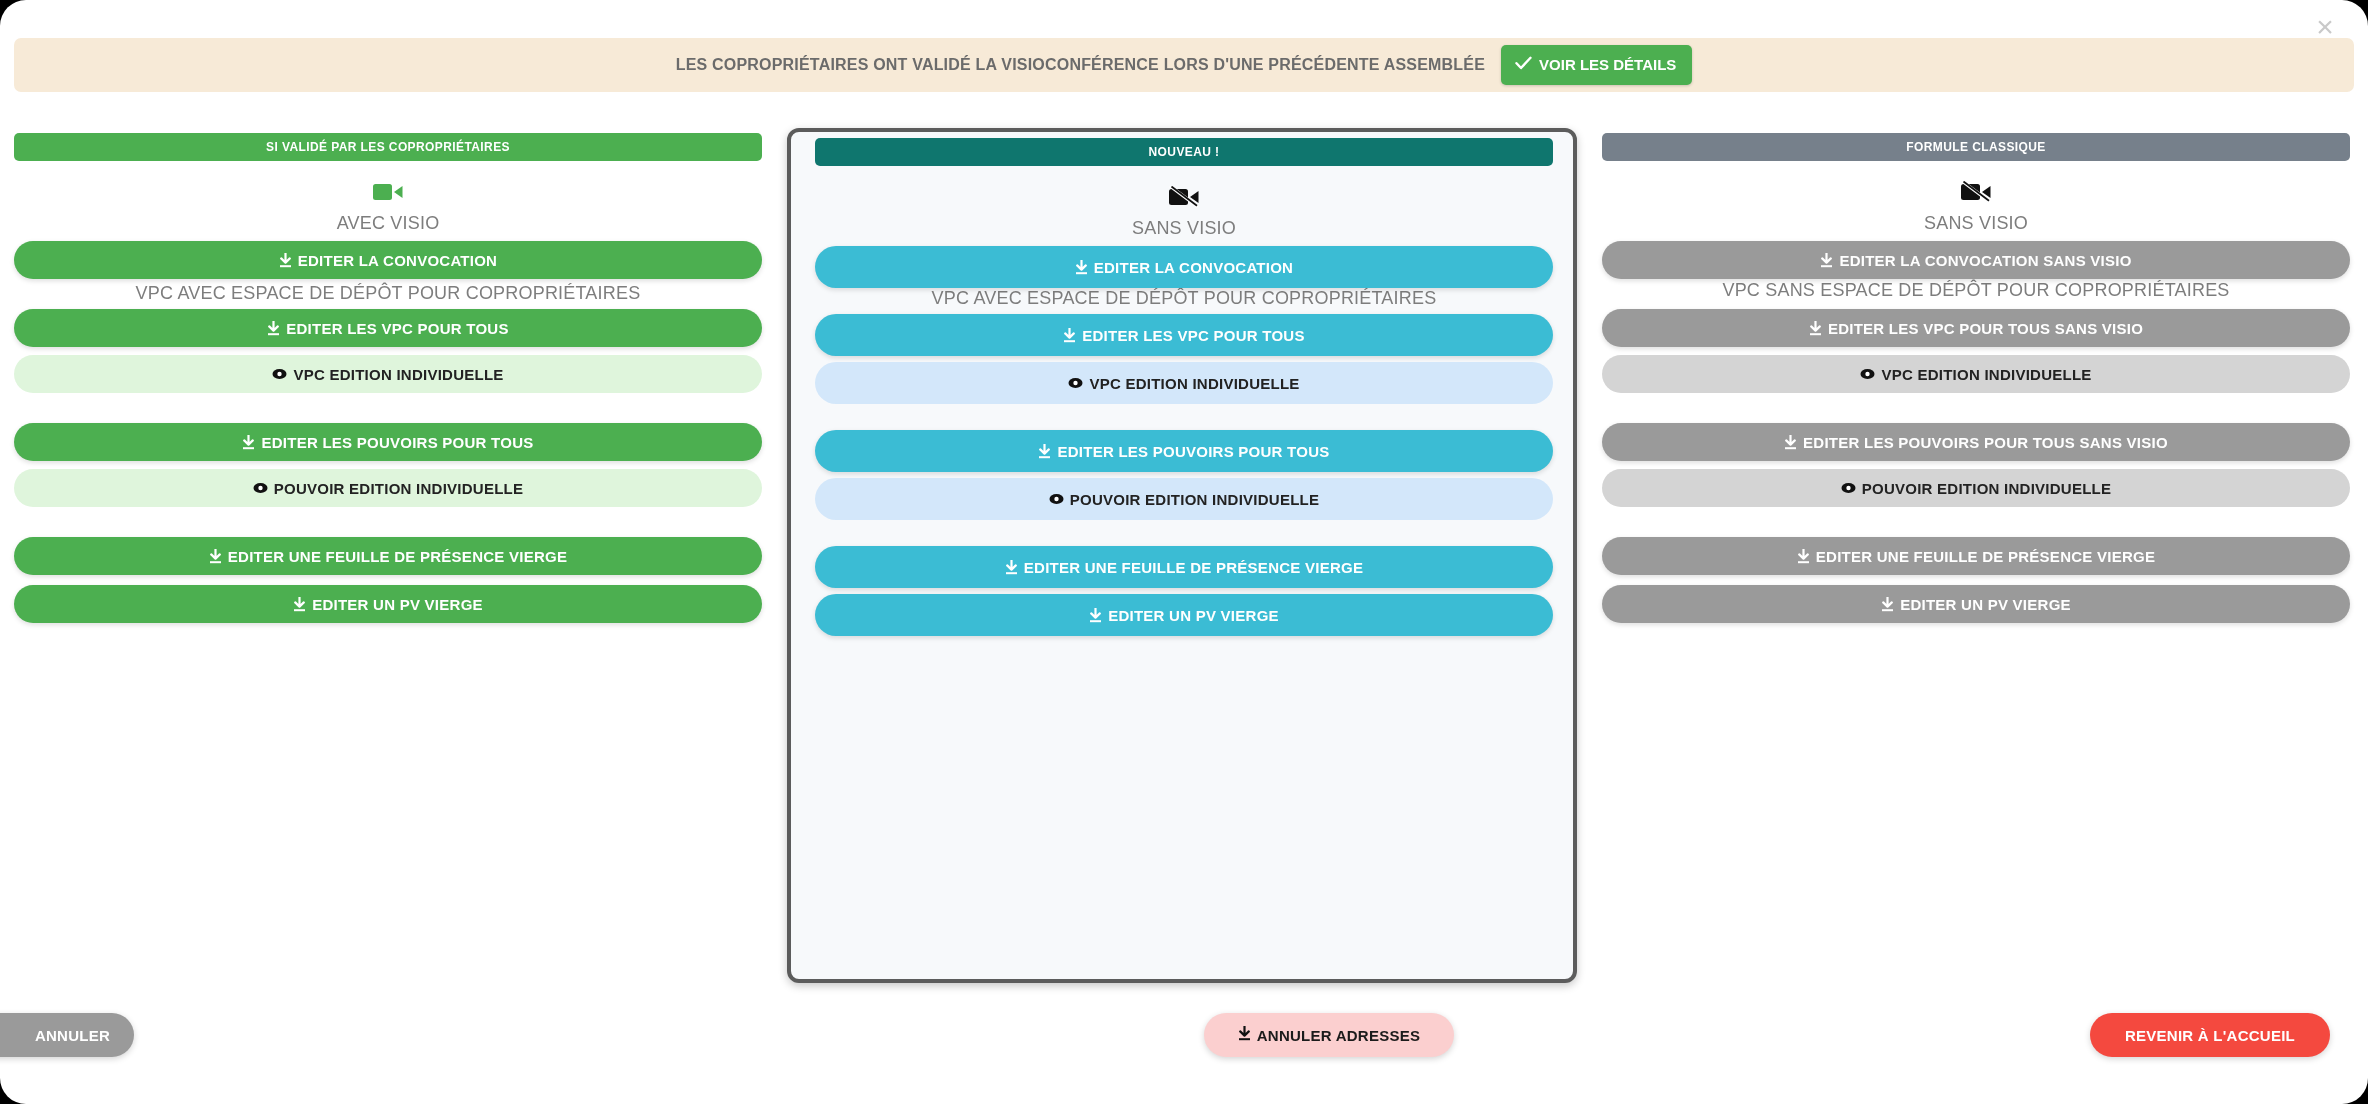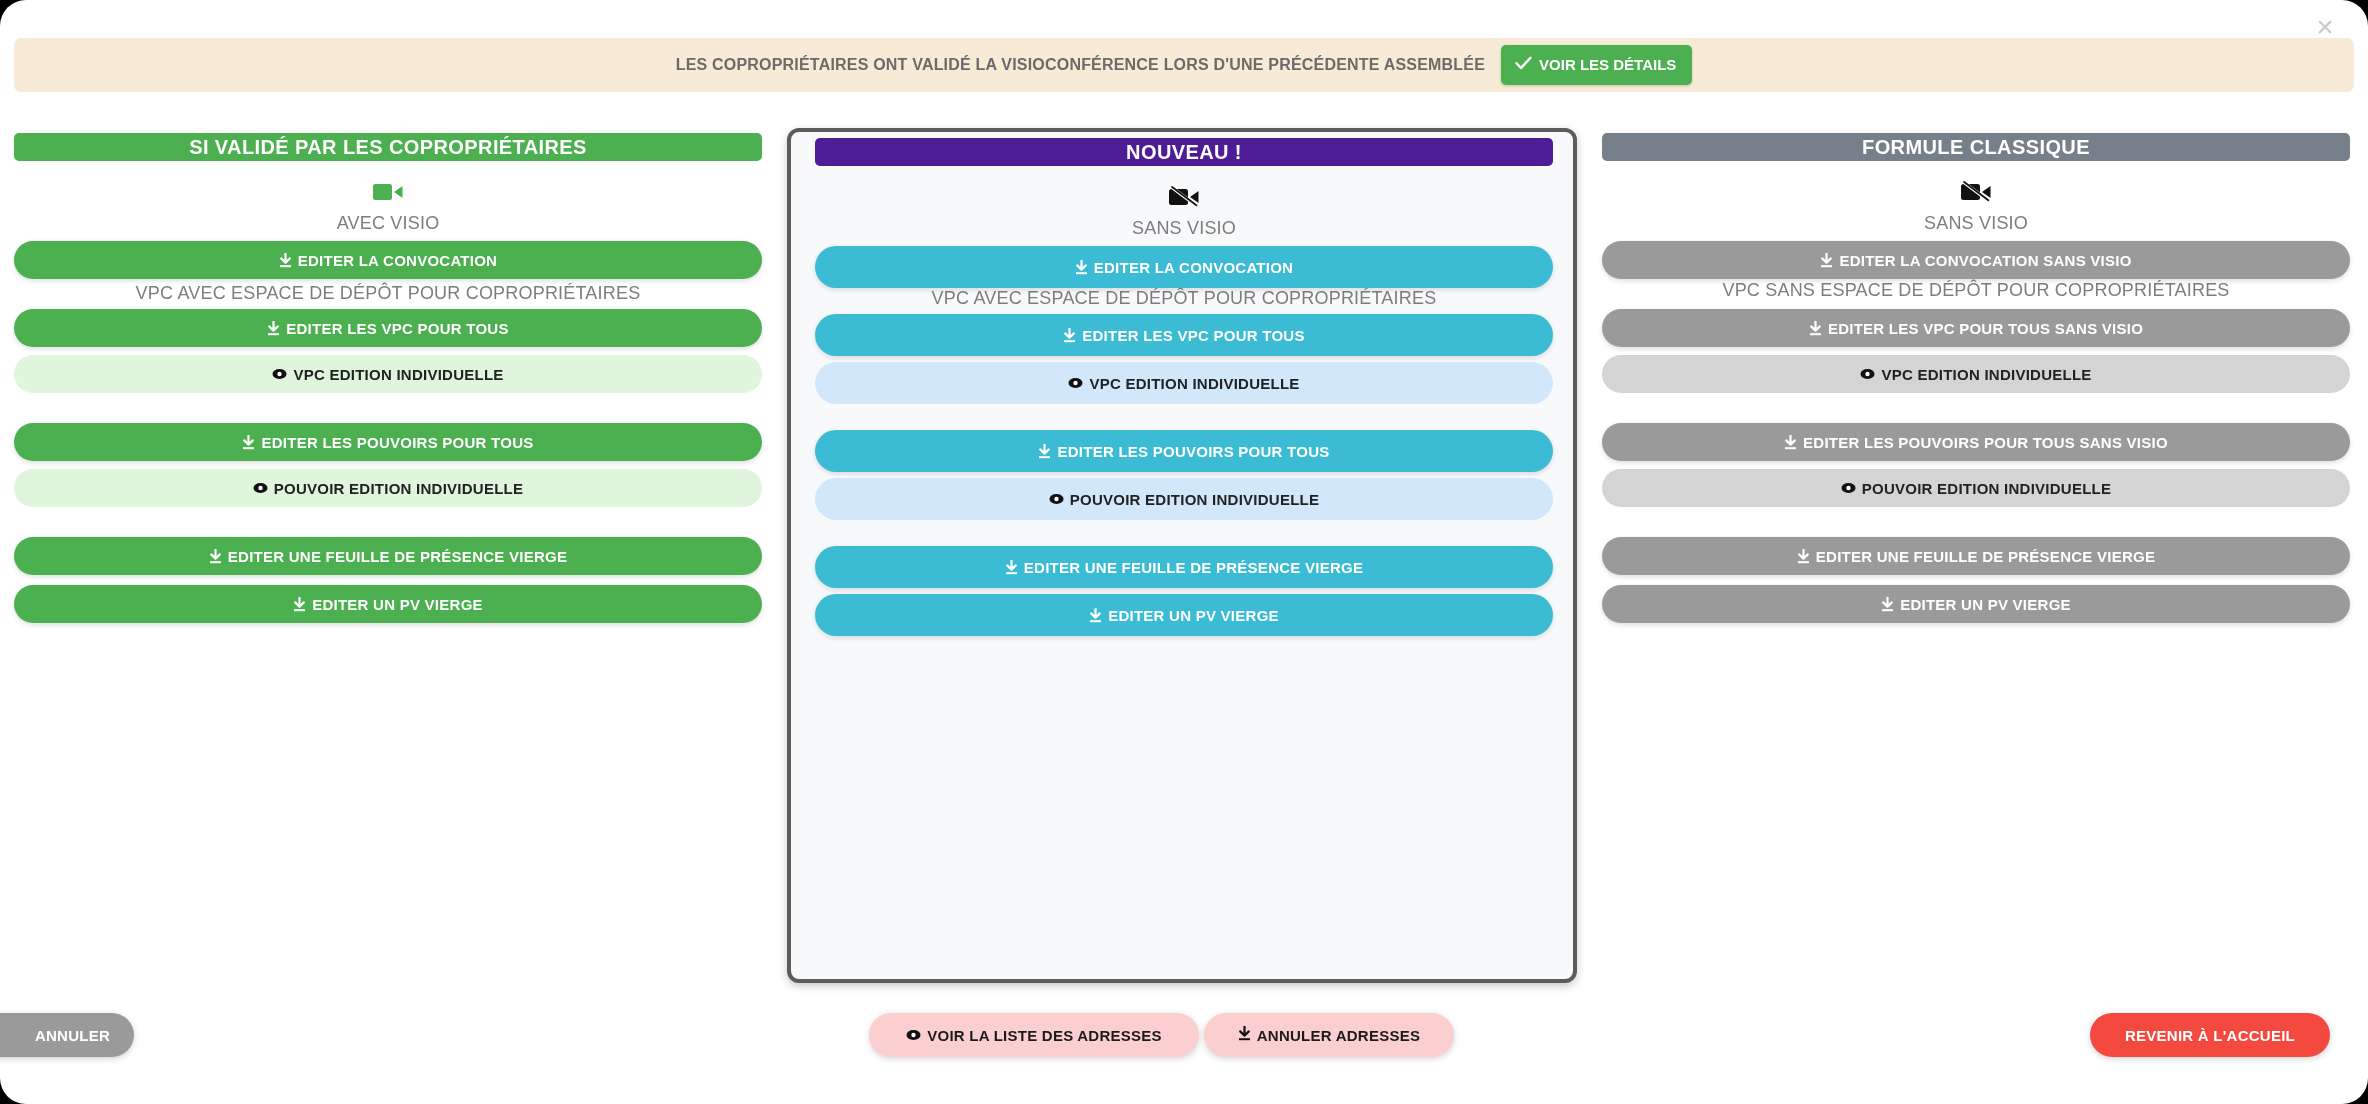--- a/index.html
+++ b/index.html
@@ -76,29 +76,29 @@
   }
   .col-left  { left: 14px;   width: 748px; }
   .col-right { left: 1602px; width: 748px; }
 
   .col-head {
     height: 28px;
     border-radius: 5px;
     display: flex;
     align-items: center;
     justify-content: center;
-    font-size: 20px;
+    font-size: 12px;
     font-weight: bold;
     color: #ffffff;
     letter-spacing: .4px;
     white-space: nowrap;
   }
   .head-green { background: #4caf50; }
   .head-grey  { background: #76808b; }
-  .head-blue  { background: #4c1d95; }
+  .head-blue  { background: #0f766e; }
 
   .mode-block {
     text-align: center;
     padding-top: 20px;
   }
   .mode-caption {
     font-size: 18px;
     color: #7d7d7d;
     letter-spacing: .2px;
     margin-top: 6px;
@@ -463,27 +463,20 @@
           </svg>
         </span>
       <span>EDITER UN PV VIERGE</span>
     </button>
   </div>
 
   <button class="bottom-btn btn-cancel">
     <span>ANNULER</span>
   </button>
 
-  <button class="bottom-btn btn-addr">
-    <span class="eye-ic"><svg width="15" height="12" viewBox="0 0 15 12">
-          <ellipse cx="7.5" cy="6" rx="7" ry="5" fill="#111"></ellipse>
-          <circle cx="7.5" cy="6" r="2.2" fill="#fff"></circle>
-        </svg></span>
-    <span>VOIR LA LISTE DES ADRESSES</span>
-  </button>
 
   <button class="bottom-btn btn-export">
     <span class="dl-ic"><svg width="13" height="15" viewBox="0 0 13 15">
           <path d="M6.5 0 V8 M2.2 5.4 L6.5 9.6 L10.8 5.4" stroke="#111" stroke-width="2.2" fill="none" stroke-linecap="round" stroke-linejoin="round"></path>
           <rect x="1" y="12.2" width="11" height="2" fill="#111"></rect>
         </svg></span>
     <span>ANNULER ADRESSES</span>
   </button>
 
   <button class="bottom-btn btn-home">

